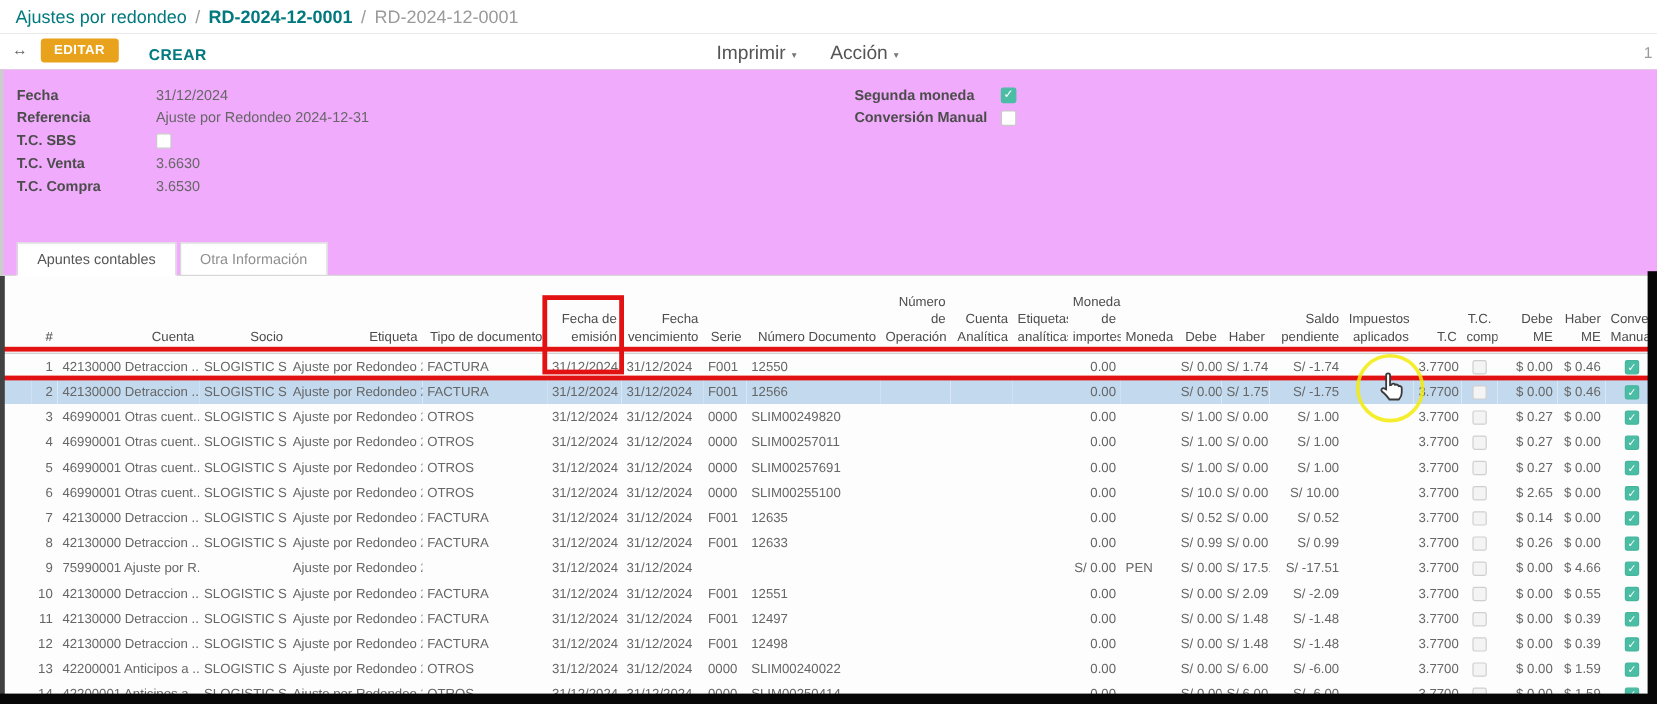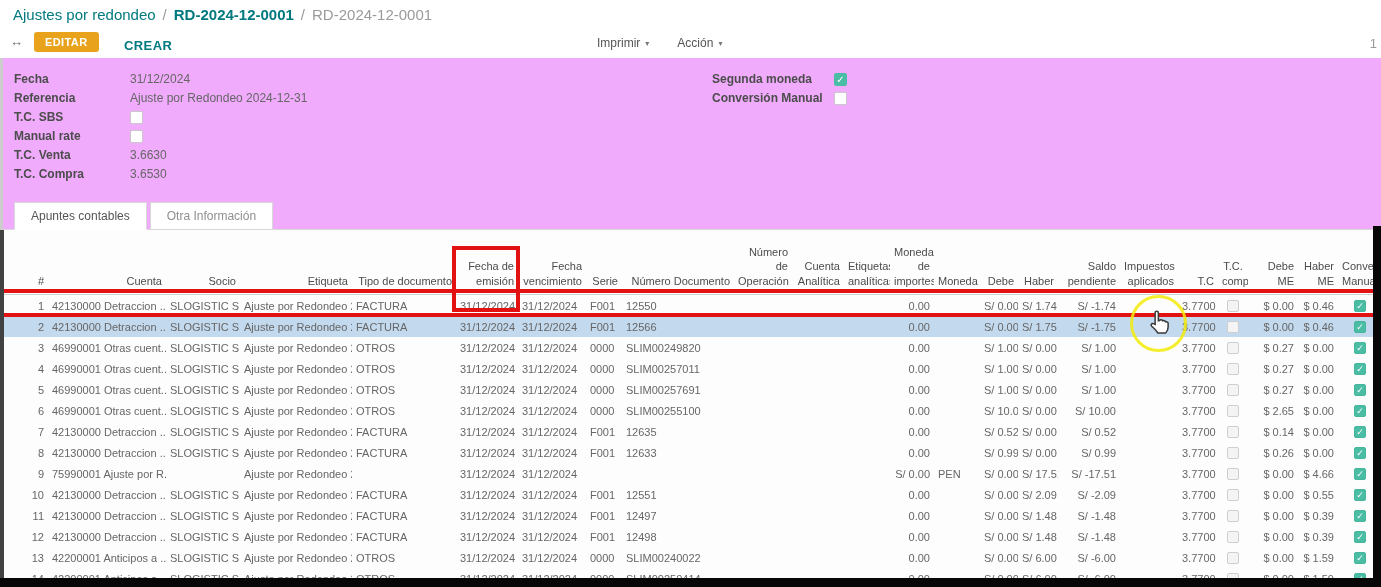--- a/index.html
+++ b/index.html
@@ -16,21 +16,21 @@
 
   
   .control-bar{position:absolute;top:28px;left:0;right:0;height:30px;background:#fff;border-bottom:1px solid #a3a3a3;}
   .resize-icon{position:absolute;left:10px;top:6px;color:#666;font-size:13px;cursor:pointer;}
   .resize-icon::after{content:"\2194";}
   .btn-edit{position:absolute;left:34px;top:4px;background:#e9a21b;color:#fff;font-weight:bold;
             font-size:11px;padding:4px 11px;border:none;border-radius:3px;letter-spacing:.4px;cursor:pointer;
             font-family:"Liberation Sans",sans-serif;}
   .btn-create{position:absolute;left:118px;top:9px;color:#01797e;font-weight:bold;font-size:13px;
               background:none;border:none;letter-spacing:.4px;cursor:pointer;font-family:"Liberation Sans",sans-serif;}
-  .menu-group{position:absolute;left:597px;top:8px;display:flex;gap:28px;font-size:12px;color:#555;}
+  .menu-group{position:absolute;left:597px;top:8px;display:flex;gap:28px;font-size:16px;color:#555;}
   .menu-item{cursor:pointer;}
   .caret{font-size:8px;color:#777;margin-left:5px;vertical-align:1px;}
   .caret::after{content:"\25BE";}
   .pager{position:absolute;right:4px;top:8px;font-size:13px;color:#9a9a9a;}
 
   
   .sheet{position:absolute;top:58px;left:0;right:0;bottom:0;background:#f0abfc;}
   .form-left{position:absolute;left:14px;top:12px;}
   .form-right{position:absolute;left:712px;top:12px;}
   .field-row{display:flex;align-items:center;height:18px;margin-bottom:1px;}
@@ -106,24 +106,20 @@
         <div class="field-row">
           <span class="field-label">Fecha</span>
           <span class="field-value">31/12/2024</span>
         </div>
         <div class="field-row">
           <span class="field-label">Referencia</span>
           <span class="field-value">Ajuste por Redondeo 2024-12-31</span>
         </div>
         <div class="field-row">
           <span class="field-label">T.C. SBS</span>
-          <span class="cb"></span>
-        </div>
-        <div class="field-row">
-          <span class="field-label">Manual rate</span>
           <span class="cb"></span>
         </div>
         <div class="field-row">
           <span class="field-label">T.C. Venta</span>
           <span class="field-value">3.6630</span>
         </div>
         <div class="field-row">
           <span class="field-label">T.C. Compra</span>
           <span class="field-value">3.6530</span>
         </div>

